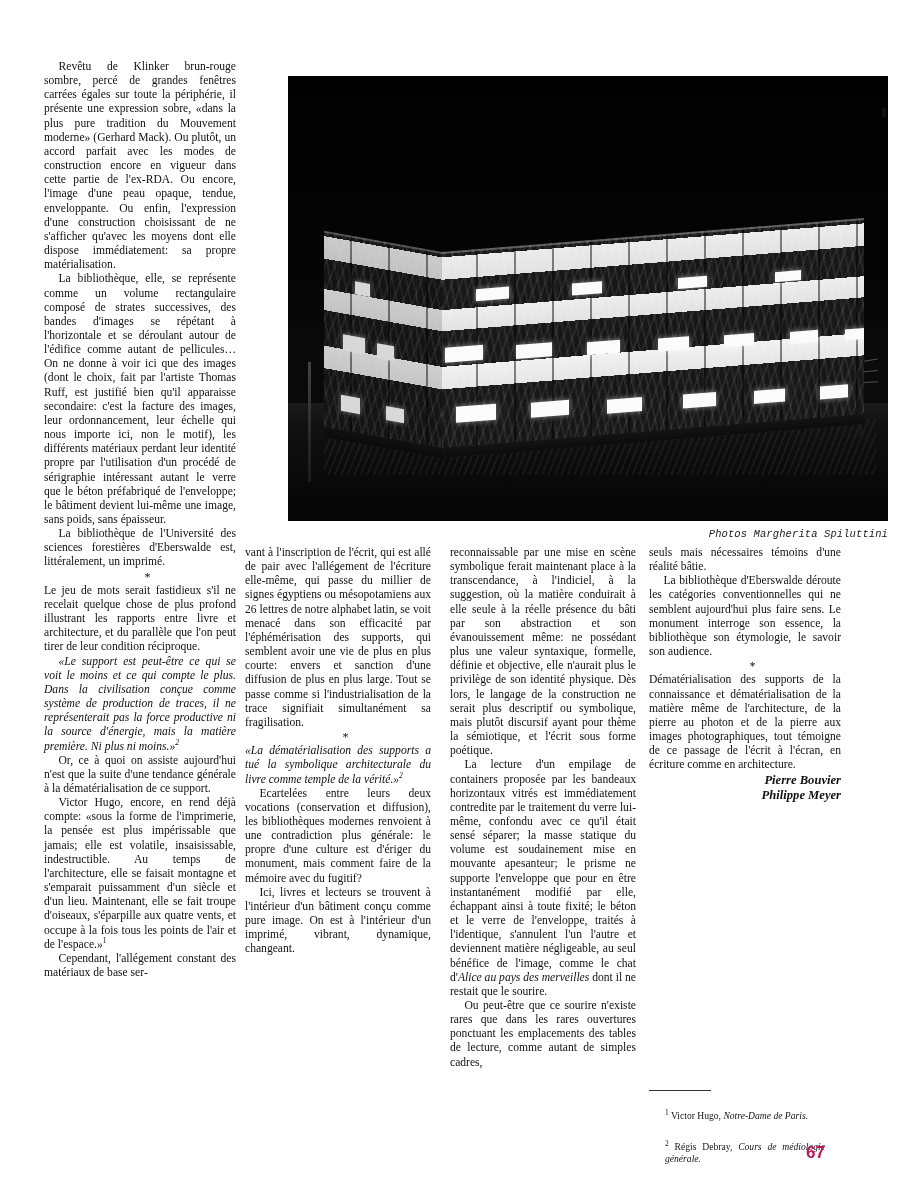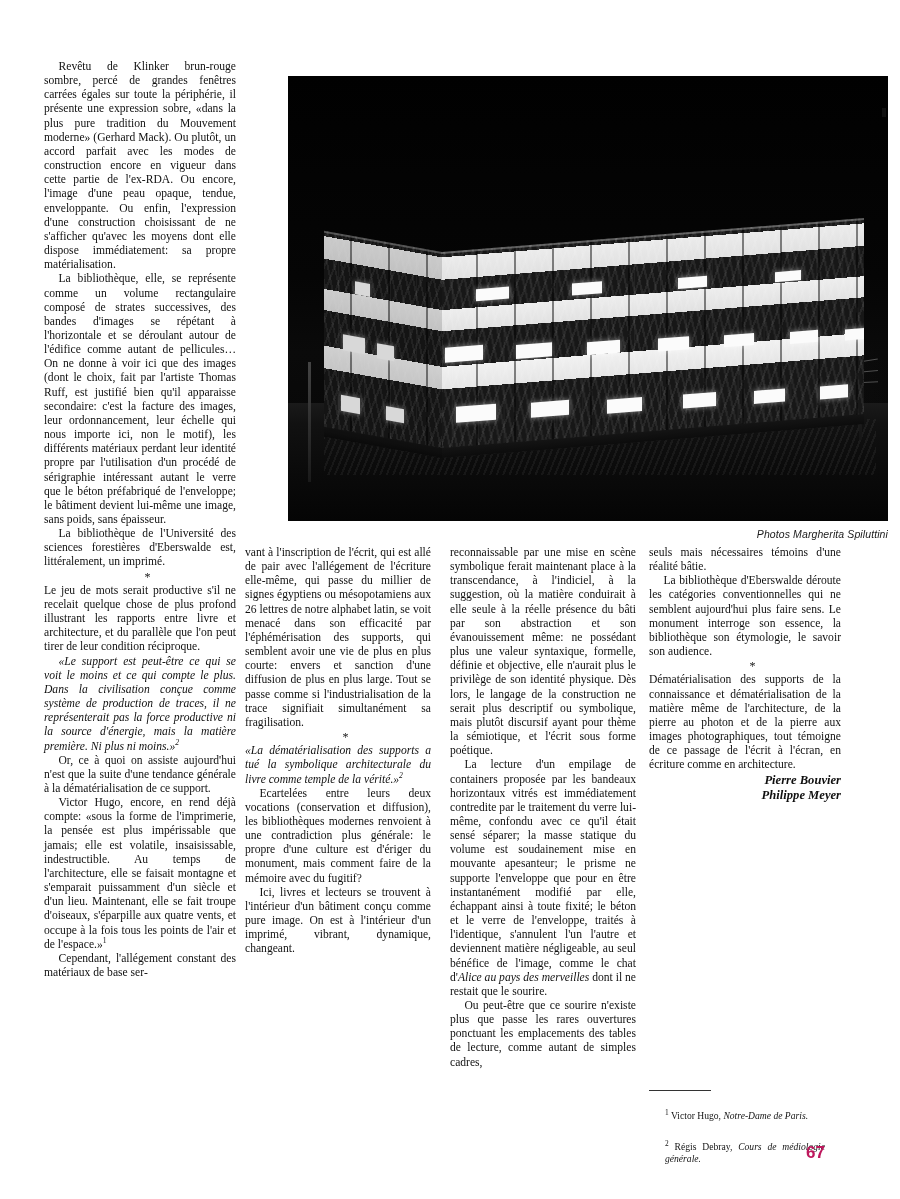--- a/index.html
+++ b/index.html
@@ -212,21 +212,21 @@
   }
   .wire.w2 { top: 296px; transform: rotate(-5deg); }
   .wire.w3 { top: 306px; width: 30px; transform: rotate(-3deg); }
 
   .photo-credit {
     position: absolute;
     right: 0;
     top: 452px;
     width: 100%;
     text-align: right;
-    font-family: Liberation Sans, sans-serif;
+    font-family: Liberation Mono, monospace;
     font-style: italic;
     font-size: 10.5px;
     color: #1a1a1a;
     letter-spacing: .1px;
   }
 
   
   .stray-mark {
     position: absolute;
     left: 882px;
@@ -376,41 +376,41 @@
 
   <div class="stray-mark"></div>
 
   <div class="col col-1">
     <p>Revêtu de Klinker brun-rouge sombre, percé de grandes fenêtres carrées égales sur toute la périphérie, il présente une expression sobre, «dans la plus pure tradition du Mouvement moderne» (Gerhard Mack). Ou plutôt, un accord parfait avec les modes de construction encore en vigueur dans cette partie de l'ex-RDA. Ou encore, l'image d'une peau opaque, tendue, enveloppante. Ou enfin, l'expression d'une construction choisissant de ne s'afficher qu'avec les moyens dont elle dispose immédiatement: sa propre matérialisation.</p>
     <p>La bibliothèque, elle, se représente comme un volume rectangulaire composé de strates successives, des bandes d'images se répétant à l'horizontale et se déroulant autour de l'édifice comme autant de pellicules… On ne donne à voir ici que des images (dont le choix, fait par l'artiste Thomas Ruff, est justifié bien qu'il apparaisse secondaire: c'est la facture des images, leur ordonnancement, leur échelle qui nous importe ici, non le motif), les différents matériaux perdant leur identité propre par l'utilisation d'un procédé de sérigraphie intéressant autant le verre que le béton préfabriqué de l'enveloppe; le bâtiment devient lui-même une image, sans poids, sans épaisseur.</p>
     <p>La bibliothèque de l'Université des sciences forestières d'Eberswalde est, littéralement, un imprimé.</p>
 
     <p class="starsep">*</p>
 
-    <p class="noindent">Le jeu de mots serait productive s'il ne recelait quelque chose de plus profond illustrant les rapports entre livre et architecture, et du parallèle que l'on peut tirer de leur condition réciproque.</p>
+    <p class="noindent">Le jeu de mots serait fastidieux s'il ne recelait quelque chose de plus profond illustrant les rapports entre livre et architecture, et du parallèle que l'on peut tirer de leur condition réciproque.</p>
     <p class="it">«Le support est peut-être ce qui se voit le moins et ce qui compte le plus. Dans la civilisation conçue comme système de production de traces, il ne représenterait pas la force productive ni la source d'énergie, mais la matière première. Ni plus ni moins.»<sup>2</sup></p>
     <p>Or, ce à quoi on assiste aujourd'hui n'est que la suite d'une tendance générale à la dématérialisation de ce support.</p>
     <p>Victor Hugo, encore, en rend déjà compte: «sous la forme de l'imprimerie, la pensée est plus impérissable que jamais; elle est volatile, insaisissable, indestructible. Au temps de l'architecture, elle se faisait montagne et s'emparait puissamment d'un siècle et d'un lieu. Maintenant, elle se fait troupe d'oiseaux, s'éparpille aux quatre vents, et occupe à la fois tous les points de l'air et de l'espace.»<sup>1</sup></p>
     <p>Cependant, l'allégement constant des matériaux de base ser-</p>
   </div>
 
   <div class="col col-2">
     <p class="noindent">vant à l'inscription de l'écrit, qui est allé de pair avec l'allégement de l'écriture elle-même, qui passe du millier de signes égyptiens ou mésopotamiens aux 26 lettres de notre alphabet latin, se voit menacé dans son efficacité par l'éphémérisation des supports, qui semblent avoir une vie de plus en plus courte: envers et sanction d'une diffusion de plus en plus large. Tout se passe comme si l'industrialisation de la trace signifiait simultanément sa fragilisation.</p>
 
     <p class="starsep">*</p>
 
     <p class="it noindent">«La dématérialisation des supports a tué la symbolique architecturale du livre comme temple de la vérité.»<sup>2</sup></p>
     <p>Ecartelées entre leurs deux vocations (conservation et diffusion), les bibliothèques modernes renvoient à une contradiction plus générale: le propre d'une culture est d'ériger du monument, mais comment faire de la mémoire avec du fugitif?</p>
     <p>Ici, livres et lecteurs se trouvent à l'intérieur d'un bâtiment conçu comme pure image. On est à l'intérieur d'un imprimé, vibrant, dynamique, changeant.</p>
   </div>
 
   <div class="col col-3">
     <p class="noindent">reconnaissable par une mise en scène symbolique ferait maintenant place à la transcendance, à l'indiciel, à la suggestion, où la matière conduirait à elle seule à la réelle présence du bâti par son abstraction et son évanouissement même: ne possédant plus une valeur syntaxique, formelle, définie et objective, elle n'aurait plus le privilège de son identité physique. Dès lors, le langage de la construction ne serait plus descriptif ou symbolique, mais plutôt discursif ayant pour thème la sémiotique, et l'écrit sous forme poétique.</p>
     <p>La lecture d'un empilage de containers proposée par les bandeaux horizontaux vitrés est immédiatement contredite par le traitement du verre lui-même, confondu avec ce qu'il était sensé séparer; la masse statique du volume est soudainement mise en mouvante apesanteur; le prisme ne supporte l'enveloppe que pour en être instantanément modifié par elle, échappant ainsi à toute fixité; le béton et le verre de l'enveloppe, traités à l'identique, s'annulent l'un l'autre et deviennent matière négligeable, au seul bénéfice de l'image, comme le chat d'<em>Alice au pays des merveilles</em> dont il ne restait que le sourire.</p>
-    <p>Ou peut-être que ce sourire n'existe plus que passe les rares ouvertures ponctuant les emplacements des tables de lecture, comme autant de simples cadres,</p>
+    <p>Ou peut-être que ce sourire n'existe rares que dans les rares ouvertures ponctuant les emplacements des tables de lecture, comme autant de simples cadres,</p>
   </div>
 
   <div class="col col-4">
     <p class="noindent">seuls mais nécessaires témoins d'une réalité bâtie.</p>
     <p>La bibliothèque d'Eberswalde déroute les catégories conventionnelles qui ne semblent aujourd'hui plus faire sens. Le monument interroge son essence, la bibliothèque son étymologie, le savoir son audience.</p>
 
     <p class="starsep">*</p>
 
     <p class="noindent">Dématérialisation des supports de la connaissance et dématérialisation de la matière même de l'architecture, de la pierre au photon et de la pierre aux images photographiques, tout témoigne de ce passage de l'écrit à l'écran, en écriture comme en architecture.</p>
 

